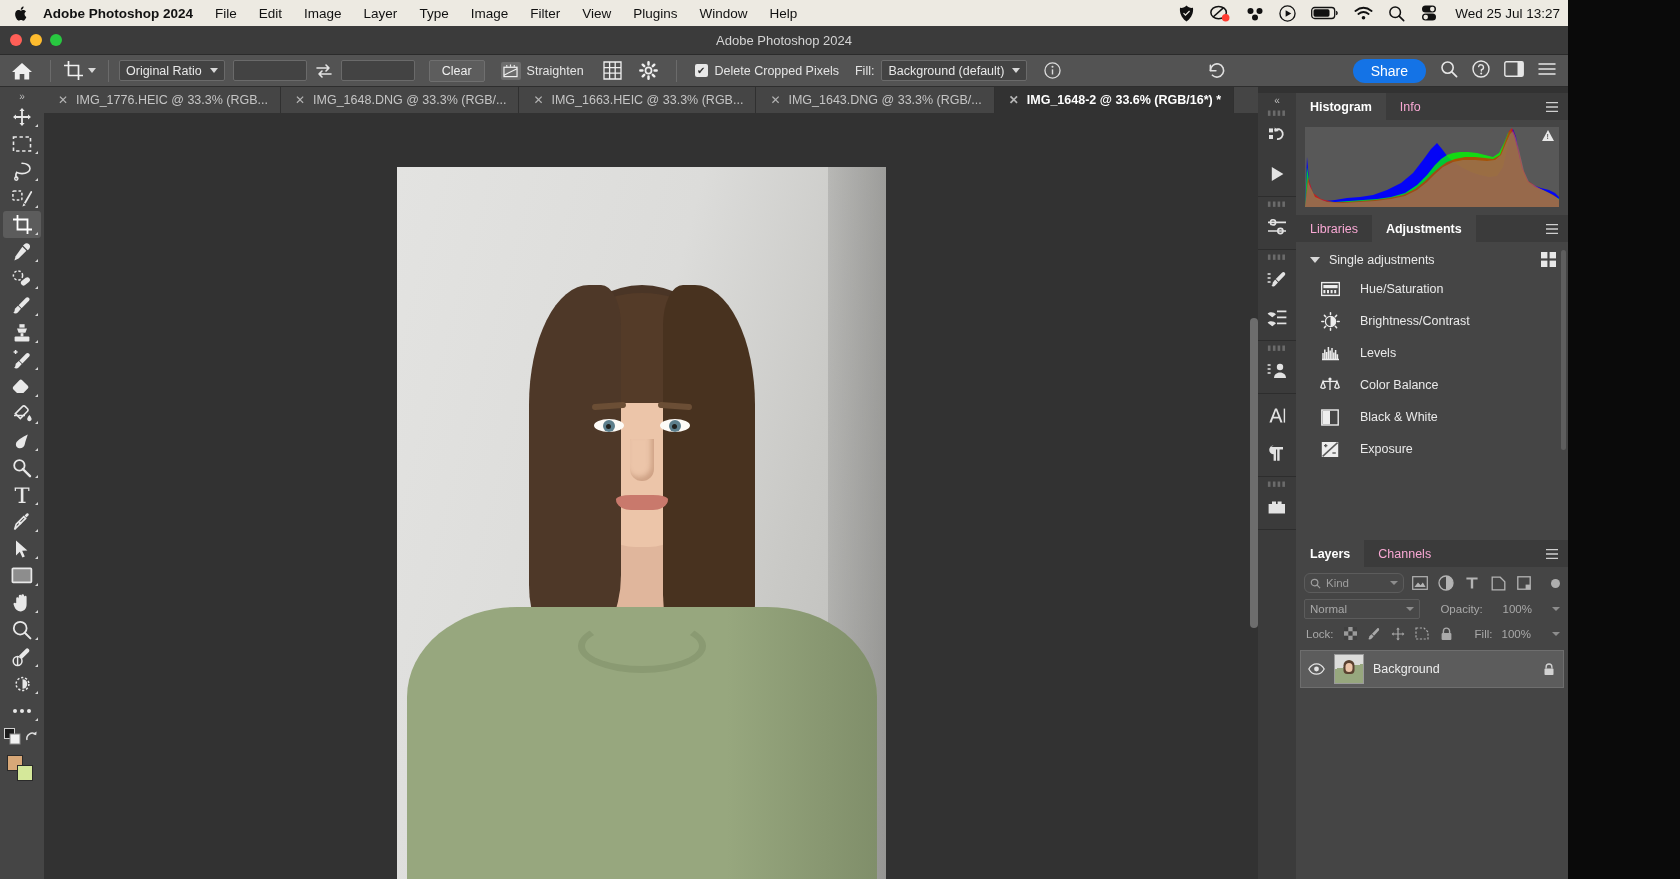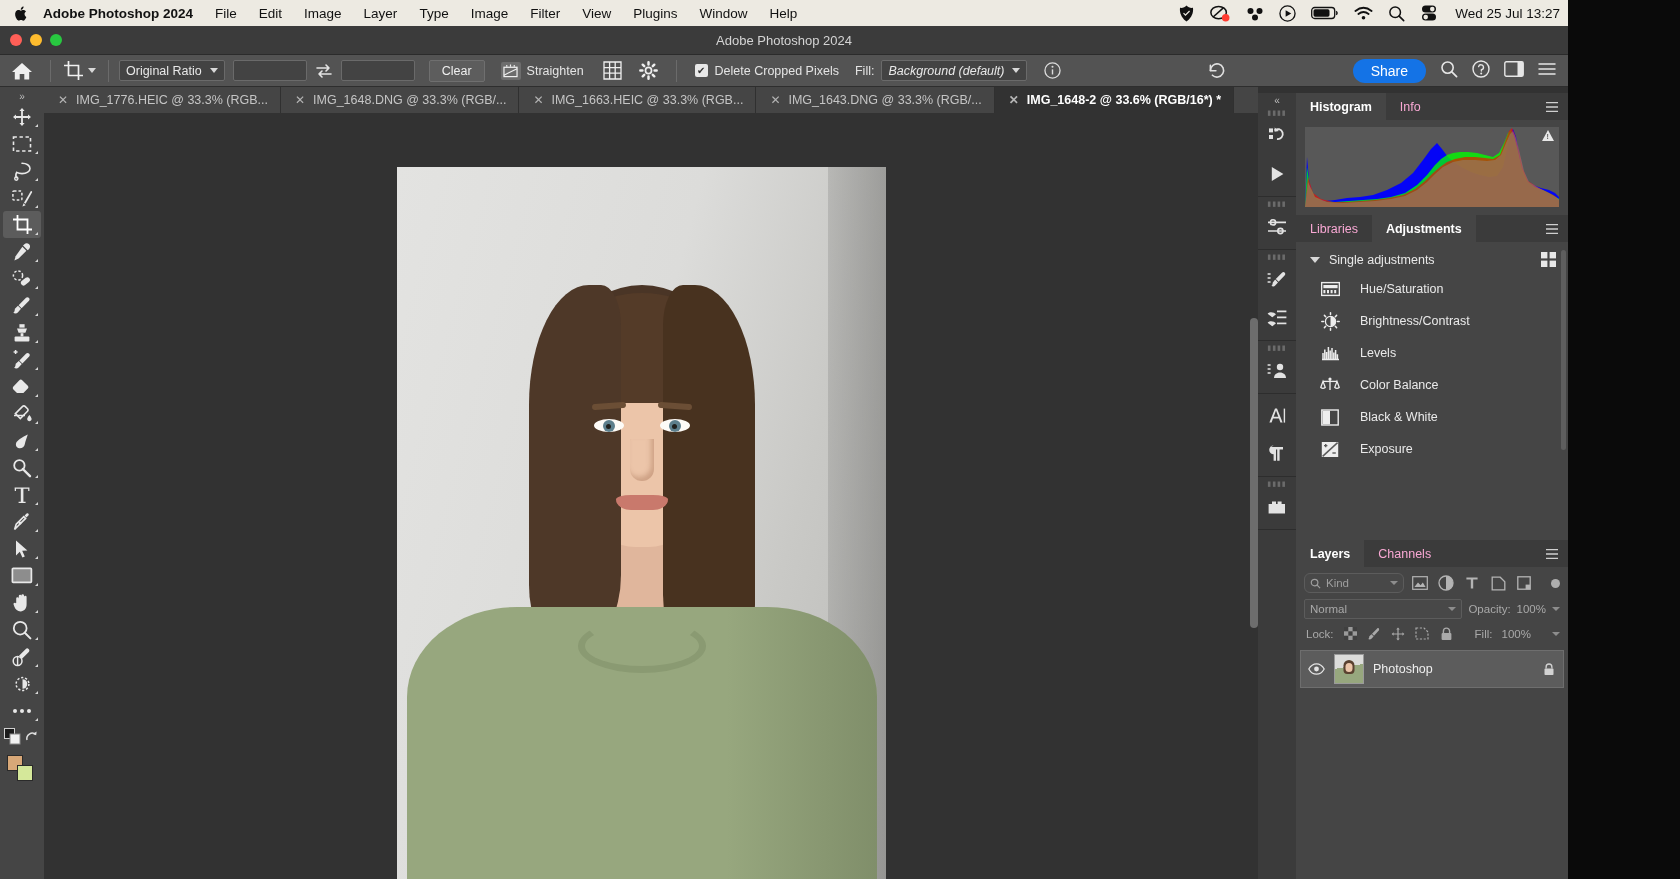--- a/index.html
+++ b/index.html
@@ -313,21 +313,21 @@
     flex: 0 0 100px; height: 20px;
     background: #484848; border: 1px solid #5c5c5c; border-radius: 6px;
     display: flex; align-items: center; gap: 5px; padding: 0 5px;
     color: #9e9e9e; font-size: 11.5px;
   }
   .kind-caret { margin-left: auto; width: 0; height: 0;
     border-left: 4px solid transparent; border-right: 4px solid transparent; border-top: 4px solid #8d8d8d; }
   .filter-ico { width: 20px; height: 18px; display: flex; align-items: center; justify-content: center; }
   .filter-toggle { margin-left: auto; width: 9px; height: 9px; border-radius: 50%; background: #aeaeae; }
 
-  .blend-row { display: flex; align-items: center; gap: 6px; padding: 2px 8px 4px 8px; color: #a9a9a9; font-size: 11.5px; }
+  .blend-row { display: flex; align-items: center; gap: 20px; padding: 2px 8px 4px 8px; color: #a9a9a9; font-size: 11.5px; }
   .blend-select {
     flex: 1; height: 20px; background: #484848; border: 1px solid #5c5c5c; border-radius: 2px;
     display: flex; align-items: center; padding: 0 5px; color: #a9a9a9; font-size: 11.5px;
   }
   .opacity-val { font-size: 11.5px; color: #a9a9a9; }
   .lock-row { display: flex; align-items: center; gap: 9px; padding: 3px 8px 6px 10px; color: #a9a9a9; font-size: 11.5px; }
   .lock-ico { width: 15px; height: 15px; display: flex; align-items: center; justify-content: center; }
 
   .layer-row {
     display: flex; align-items: center; gap: 9px;
@@ -495,21 +495,21 @@
             <path d="M10 1.4 v2.2 M10 16.4 v2.2 M1.4 10 h2.2 M16.4 10 h2.2 M3.9 3.9 l1.6 1.6 M14.5 14.5 l1.6 1.6 M16.1 3.9 l-1.6 1.6 M5.5 14.5 l-1.6 1.6"></path>
           </g>
         </svg>
     </div>
     <div class="ob-sep" style="margin-left:12px;"></div>
     <div class="ob-check-wrap" style="margin-left:12px;">
       <span class="ob-checkbox">✔</span>
       <span class="ob-label">Delete Cropped Pixels</span>
     </div>
     <div class="ob-label" style="margin-left:16px;">Fill:</div>
-    <div class="ob-select" style="margin-left:7px;font-style:italic;">
+    <div class="ob-select" style="margin-left:7px;">
       <span>Background (default)</span>
       <span class="caret"></span>
     </div>
     <div class="ob-icon-btn" style="margin-left:10px;">
       <svg width="17" height="17" viewBox="0 0 18 18">
           <circle cx="9" cy="9" r="8" fill="none" stroke="#dcdcdc" stroke-width="1.4"></circle>
           <circle cx="9" cy="5" r="1.1" fill="#dcdcdc"></circle>
           <path d="M9 7.8 v5.4" stroke="#dcdcdc" stroke-width="1.5"></path>
         </svg>
     </div>
@@ -1087,21 +1087,21 @@
       <span class="layer-eye">
         <svg width="17" height="12" viewBox="0 0 17 12">
             <path d="M0.8 6 C3 2 6 0.8 8.5 0.8 C11 0.8 14 2 16.2 6 C14 10 11 11.2 8.5 11.2 C6 11.2 3 10 0.8 6 z" fill="none" stroke="#e4e4e4" stroke-width="1.2"></path>
             <circle cx="8.5" cy="6" r="2.4" fill="#e4e4e4"></circle>
           </svg>
       </span>
       <span class="layer-thumb">
         <span class="lt-head"></span>
           <span class="lt-face"></span>
       </span>
-      <span class="layer-name">Photoshop</span>
+      <span class="layer-name">Background</span>
       <span class="layer-lock-ico">
         <svg width="12" height="13" viewBox="0 0 12 13">
             <path d="M3.1 5.6 V3.9 a2.9 2.9 0 0 1 5.8 0 V5.6" fill="none" stroke="#d2d2d2" stroke-width="1.3"></path>
             <rect x="1.5" y="5.6" width="9" height="6.4" rx="0.8" fill="#d2d2d2"></rect>
           </svg>
       </span>
     </div>
   </div>
 
   <div class="right-dark"></div>

